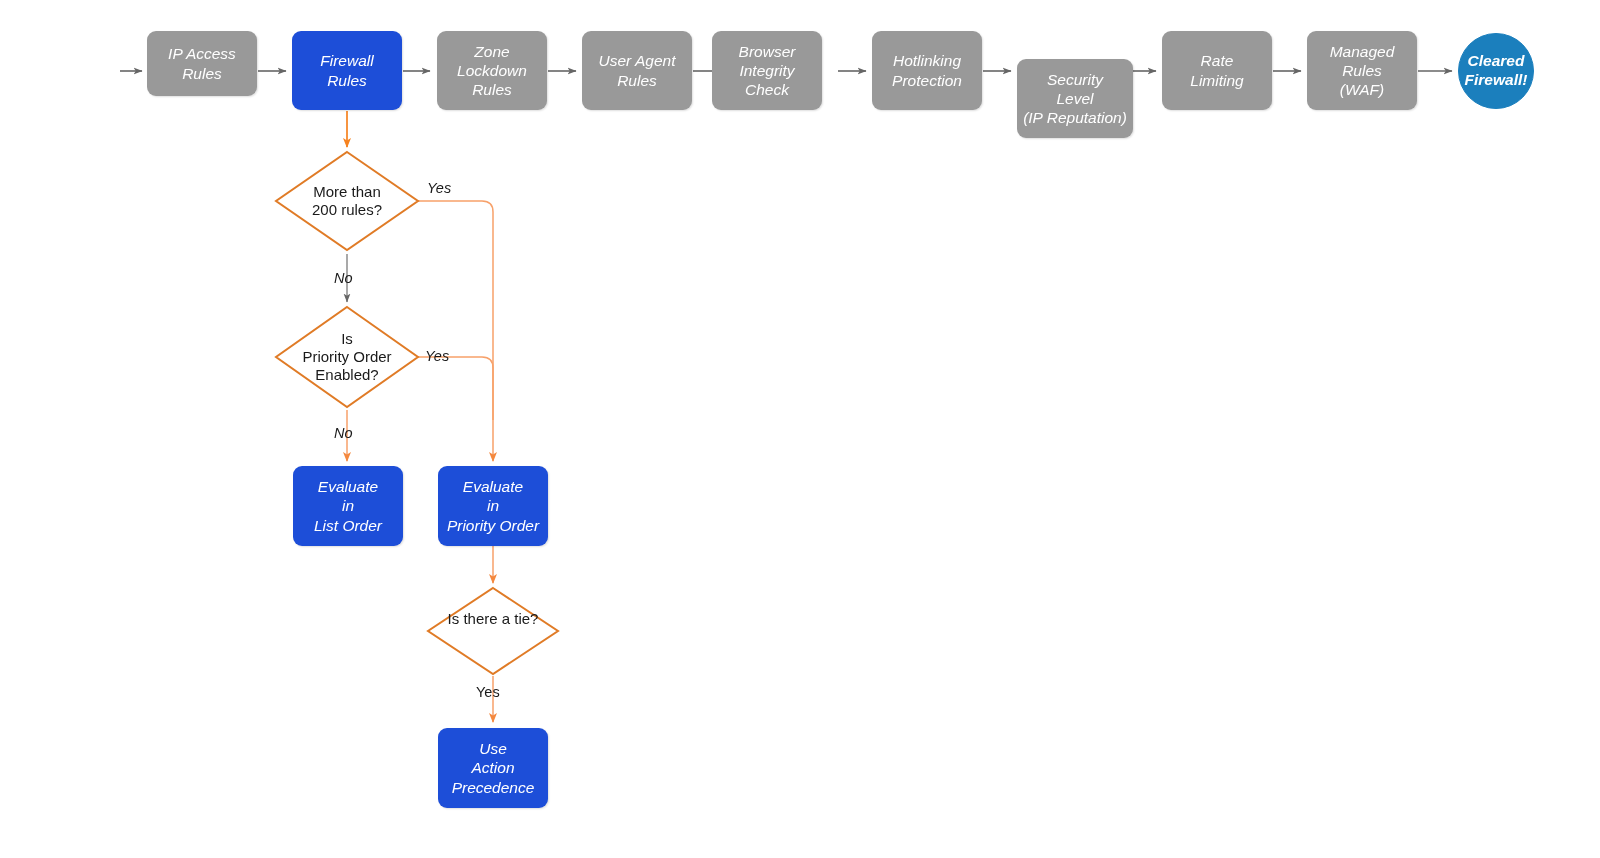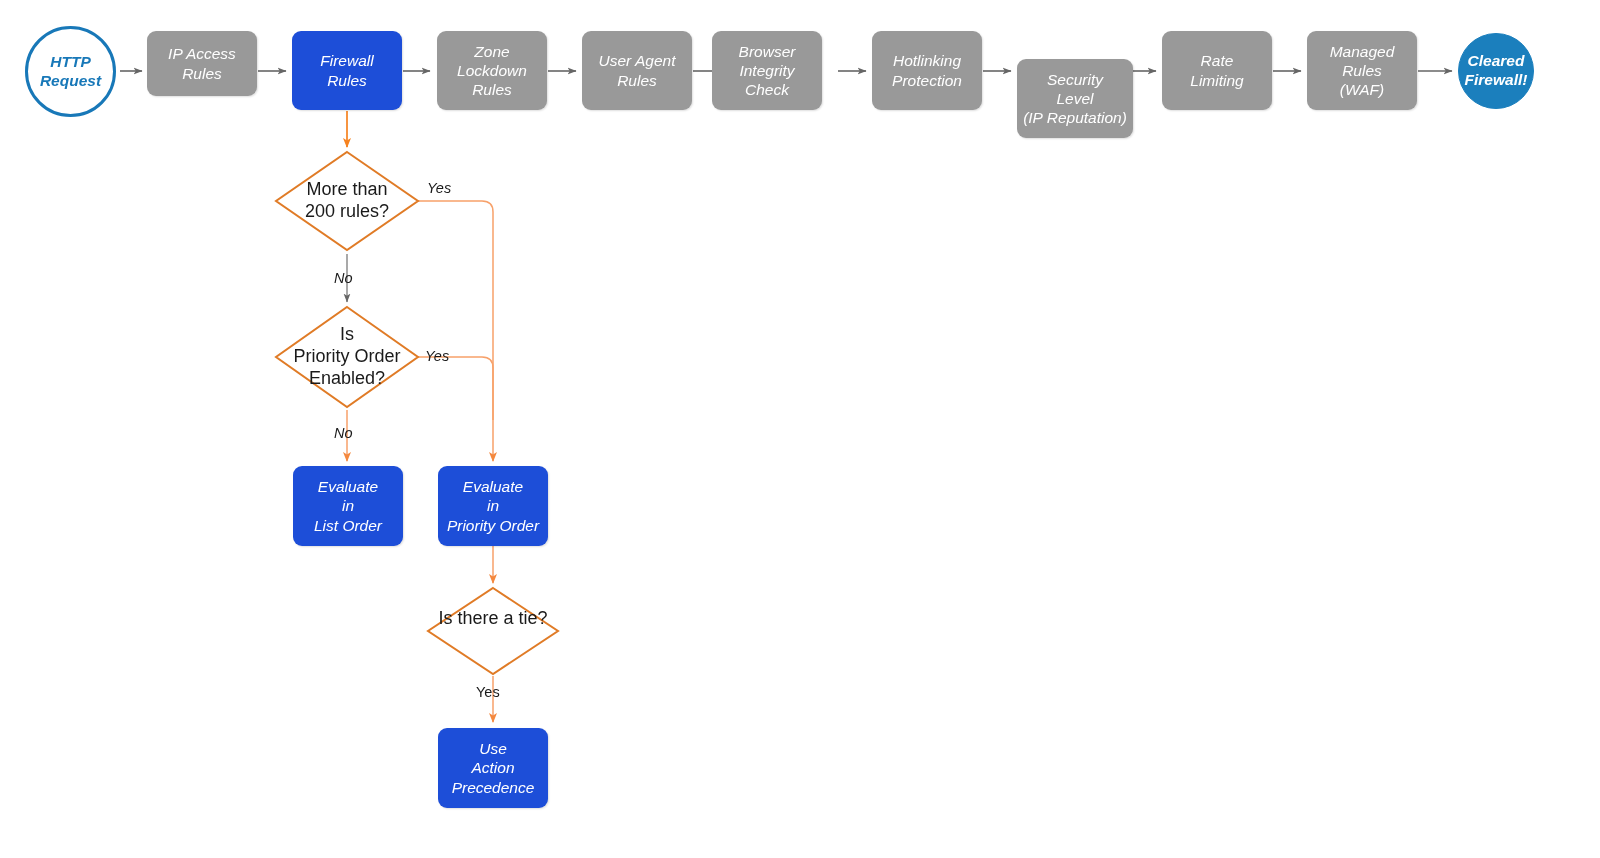--- a/index.html
+++ b/index.html
@@ -70,21 +70,21 @@
   .diamond .dlabel {
     position: absolute;
     left: 0;
     top: 0;
     width: 100%;
     height: 100%;
     display: flex;
     align-items: center;
     justify-content: center;
     text-align: center;
-    font-size: 18px;
+    font-size: 15px;
     color: #1a1a1a;
     line-height: 1.22;
     white-space: pre-line;
   }
 
   
   .edge-label {
     position: absolute;
     font-size: 14.5px;
     color: #1a1a1a;
@@ -147,24 +147,20 @@
       Use Action Precedence --&gt;
     <line x1="493" y1="676" x2="493" y2="722" stroke="#F7A16A" stroke-width="1.5" fill="none" marker-end="url(#arrOrangeLt)"></line>
   </svg>
 
   <svg class="layer" viewBox="0 0 1600 858">
     <polygon points="347,152 418,201 347,250 276,201" fill="#ffffff" stroke="#E07B26" stroke-width="2"></polygon>
     <polygon points="347,307 418,357 347,407 276,357" fill="#ffffff" stroke="#E07B26" stroke-width="2"></polygon>
     <polygon points="493,588 558,631 493,674 428,631" fill="#ffffff" stroke="#E07B26" stroke-width="2"></polygon>
   </svg>
 
-  <div class="node term start" style="left:25px; top:26px; width:91px; height:91px;">
-    <span class="nodetext">HTTP
-Request</span>
-  </div>
 
   <div class="node proc gray" style="left:147px; top:31px; width:110px; height:65px;align-items:center;">
     <span class="nodetext">IP Access
 Rules</span>
   </div>
 
   <div class="node proc orange" style="left:292px; top:31px; width:110px; height:79px;">
     <span class="nodetext">Firewall
 Rules</span>
   </div>

